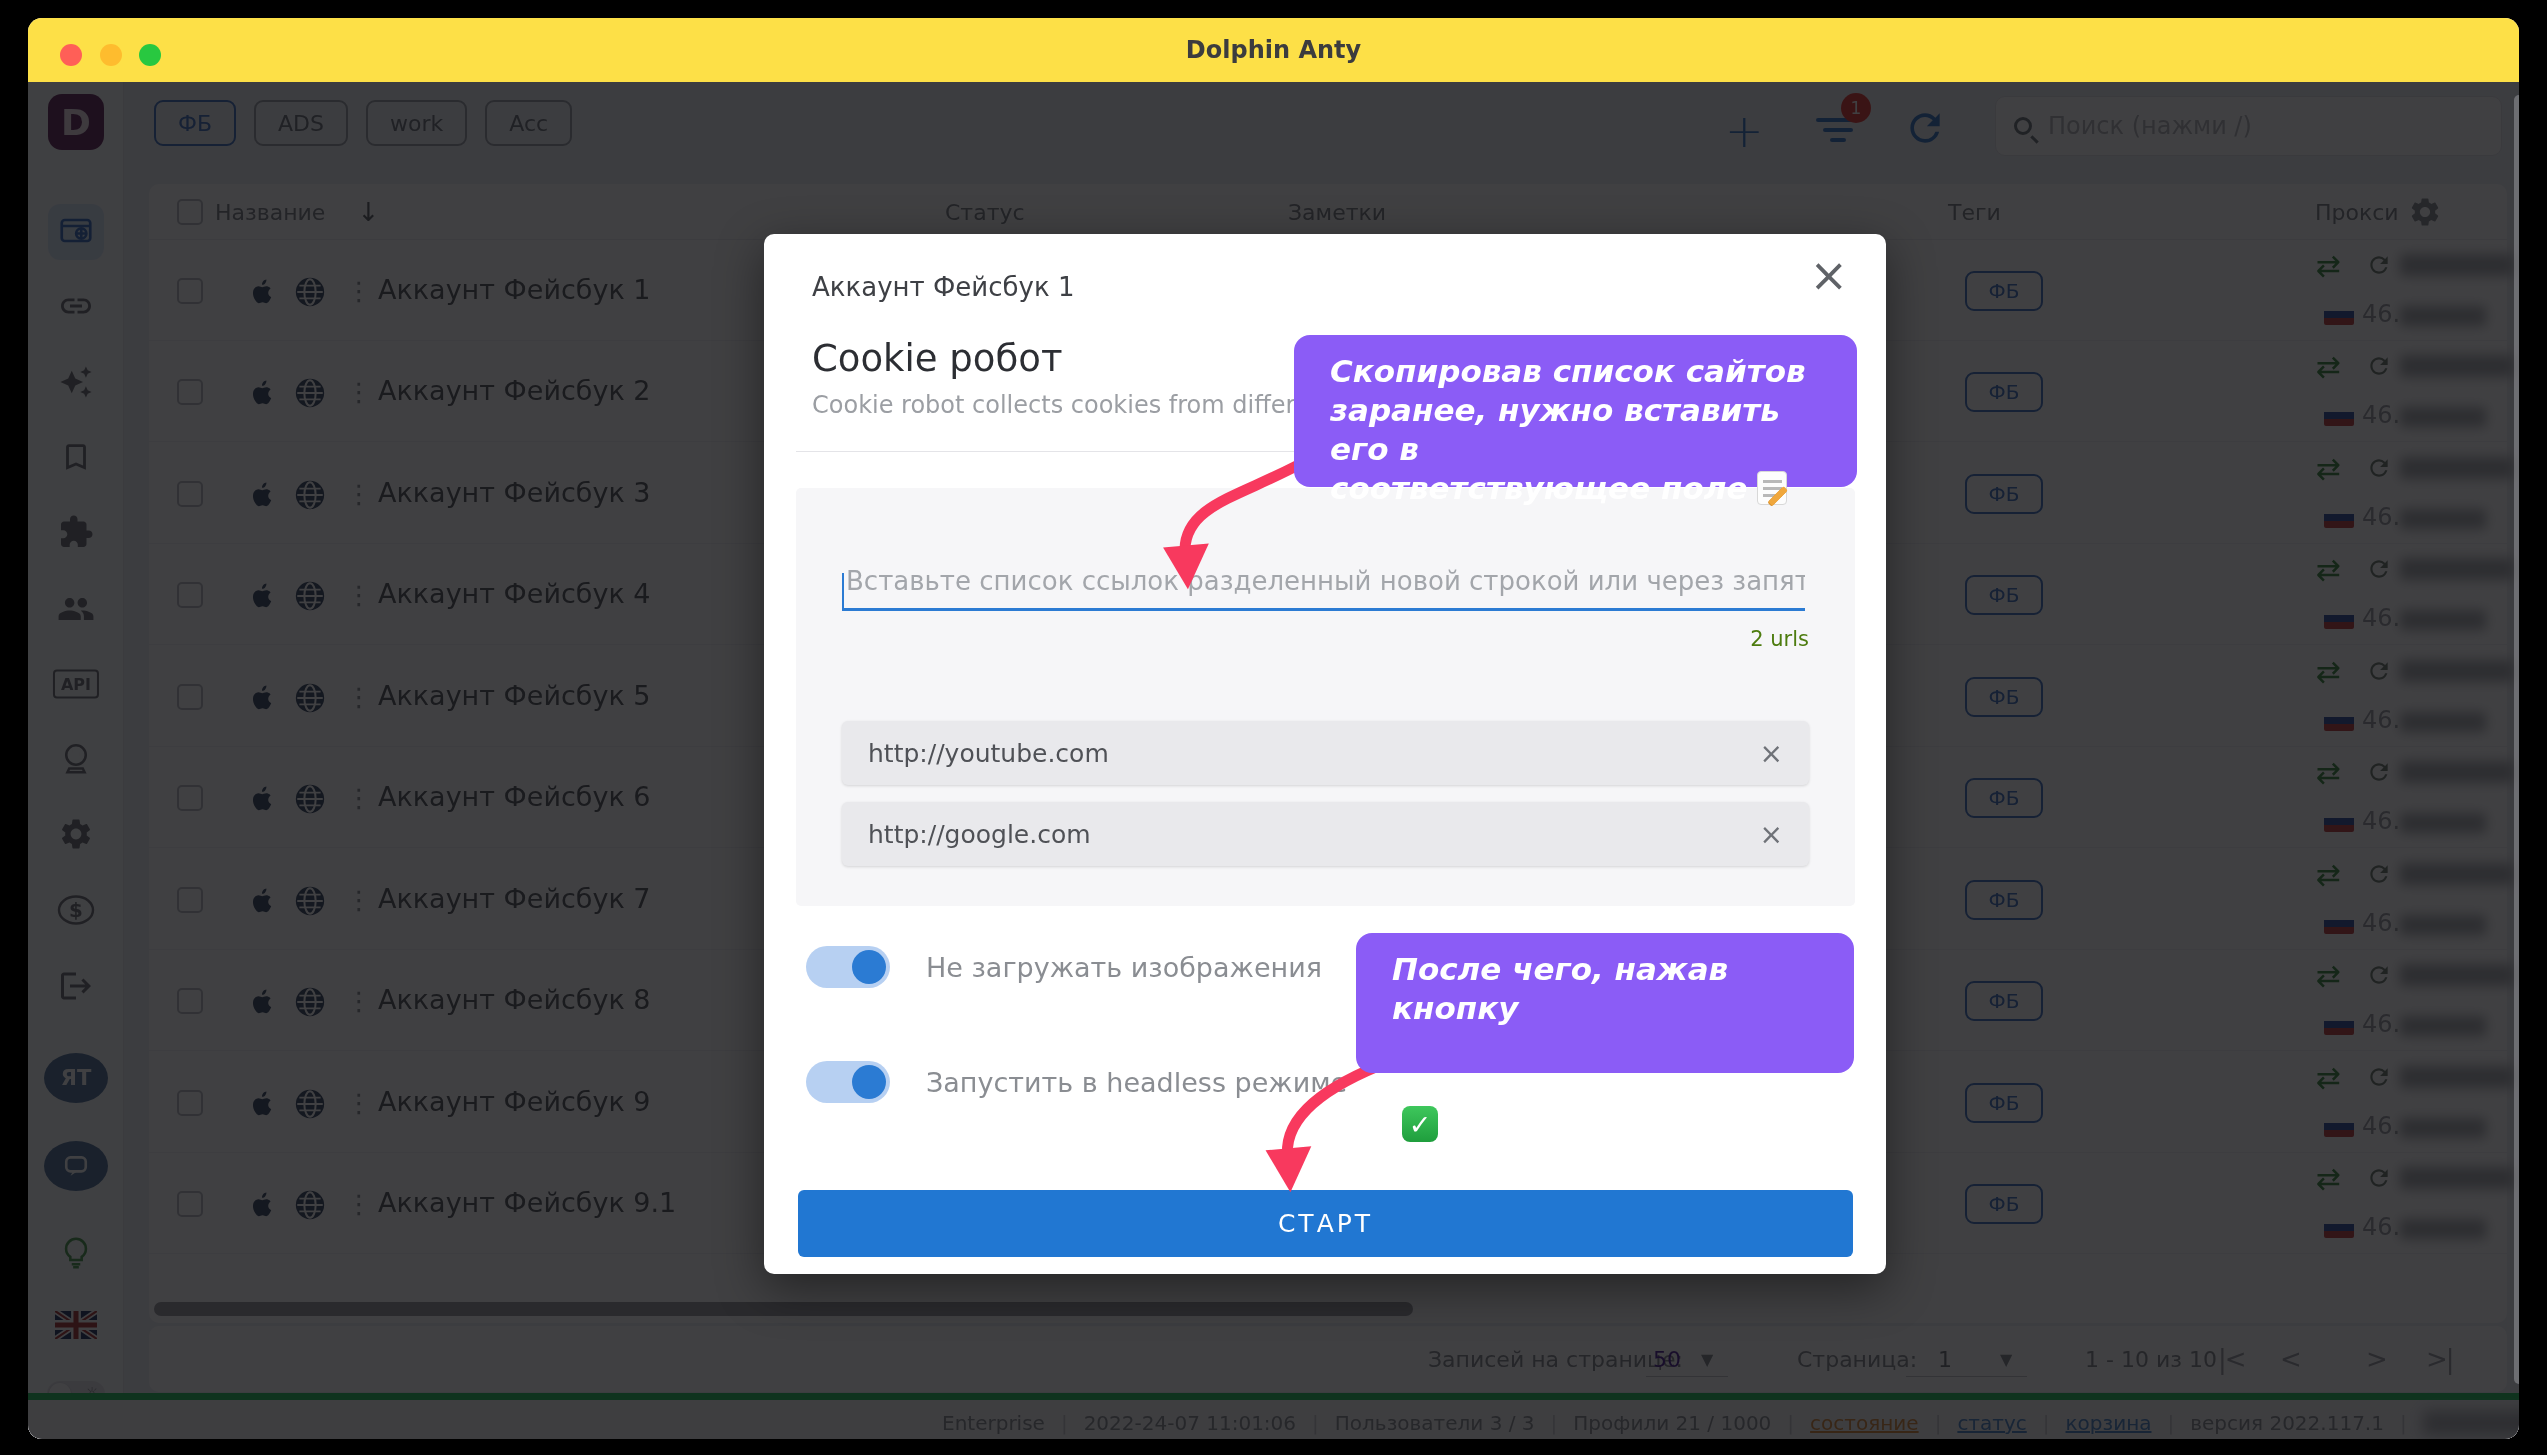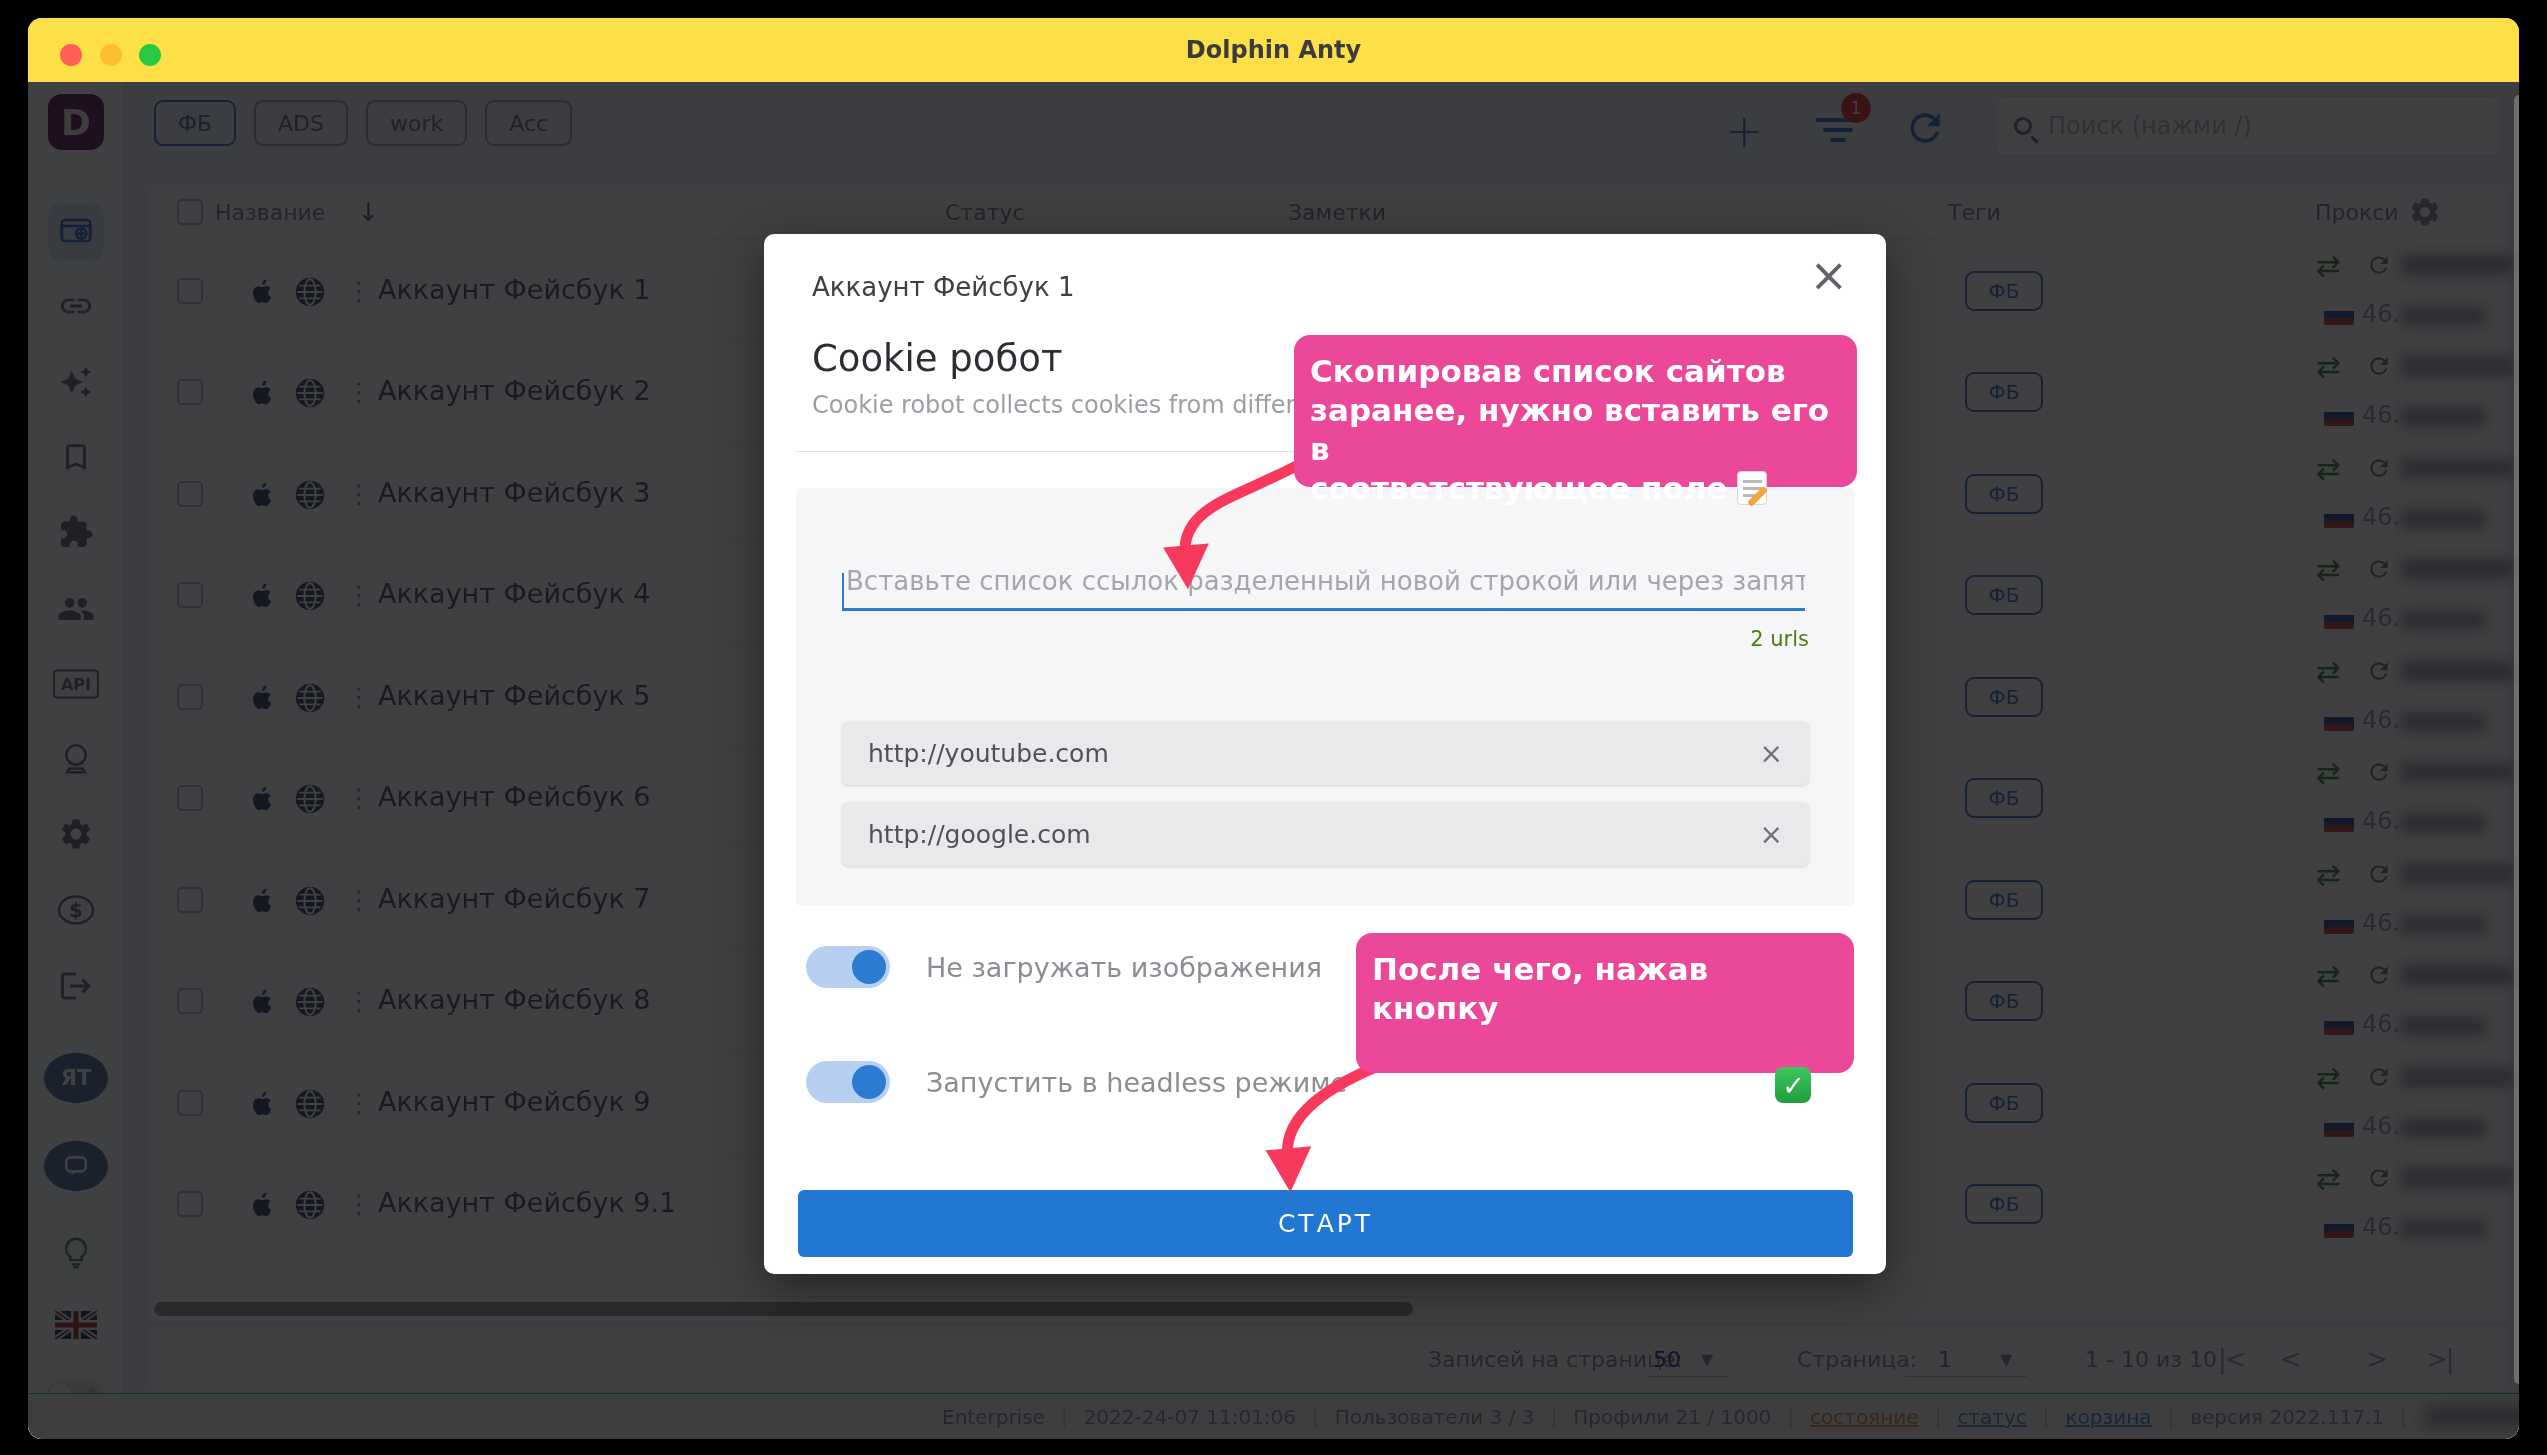--- a/index.html
+++ b/index.html
@@ -68,21 +68,21 @@
 
   
   .pager{position:absolute;left:121px;top:1244px;width:2358px;height:66px;background:#fff;border-radius:10px;
     font-size:22px;color:#85888e;}
   .pg{position:absolute;top:0;height:66px;display:flex;align-items:center;}
   .pgu{position:absolute;height:1px;background:#c3c3c9;top:50px;}
   .caret{font-size:16px;color:#85888e;}
   .nav{font-size:26px;color:#9a9da3;letter-spacing:-2px;}
 
   
-  .statusbar{position:absolute;left:0;right:0;top:1311px;height:46px;background:#f4f4f7;border-top:1px solid #22c55e;}
+  .statusbar{position:absolute;left:0;right:0;top:1311px;height:46px;background:#f4f4f7;border-top:7px solid #22c55e;}
   .sbrow{position:absolute;left:914px;top:0;height:46px;display:flex;align-items:center;gap:16px;font-size:20px;color:#8a8d92;white-space:nowrap;}
   .sbsep{color:#c9c9ce;}
   .sblink{text-decoration:underline;}
   .sblink.orange{color:#d98a3a;} .sblink.blue{color:#4a85c9;}
   .sbblur{width:179px;height:24px;background:#9a9da3;filter:blur(7px);border-radius:3px;opacity:.8;}
 
   
   .overlay{position:absolute;inset:0;background:rgba(10,10,13,0.78);z-index:50;}
   .vstrip{position:absolute;left:2486px;top:77px;width:10px;height:1289px;border-radius:5px;
     background:rgba(225,225,232,.30);z-index:60;}
@@ -106,22 +106,22 @@
   .urltext{flex:1;font-size:25px;color:#4f5156;}
   .urlx{font-size:28px;color:#6f7278;}
   .togrow{position:absolute;left:42px;display:flex;align-items:center;gap:36px;}
   .track{width:84px;height:42px;border-radius:21px;background:#b7d0f2;position:relative;flex:0 0 auto;}
   .knob{position:absolute;right:4px;top:4px;width:34px;height:34px;border-radius:50%;background:#2b7bd3;}
   .toglabel{font-size:27px;color:#8a8d92;}
   .startbtn{position:absolute;left:34px;top:956px;width:1055px;height:67px;background:#2177d2;border-radius:6px;
     color:#fff;font-size:25px;letter-spacing:3px;display:flex;align-items:center;justify-content:center;}
 
   
-  .callout{position:absolute;background:#ec4899;border-radius:16px;padding:17px 16px;color:#fff;
-    font-size:31px;font-weight:bold;line-height:39px;z-index:120;}
+  .callout{position:absolute;background:#8b5cf6;border-radius:16px;padding:17px 36px;color:#fff;
+    font-size:31px;font-weight:bold;line-height:39px;z-index:120;font-style:italic;}
   .c1{left:1294px;top:335px;width:563px;height:152px;}
   .c2{left:1356px;top:933px;width:498px;height:140px;}
   .memo{display:inline-block;width:30px;height:34px;background:#fdfdfd;border:1px solid #d8d8d8;border-radius:4px;
     position:relative;vertical-align:-6px;margin-left:10px;}
   .memo::before{content:"";position:absolute;left:5px;top:8px;width:19px;height:3px;background:#b9b9b9;
     box-shadow:0 7px 0 #b9b9b9,0 14px 0 #b9b9b9;}
   .memo::after{content:"";position:absolute;right:-3px;bottom:5px;width:22px;height:6px;background:#f0a73c;
     border-radius:2px;transform:rotate(-45deg);box-shadow:-1px 0 0 #d88f2a;}
   .checkbox-emoji{display:inline-block;width:36px;height:36px;border-radius:8px;
     background:linear-gradient(#3ec75c,#1f9e3d);position:relative;vertical-align:-6px;margin-left:10px;}

